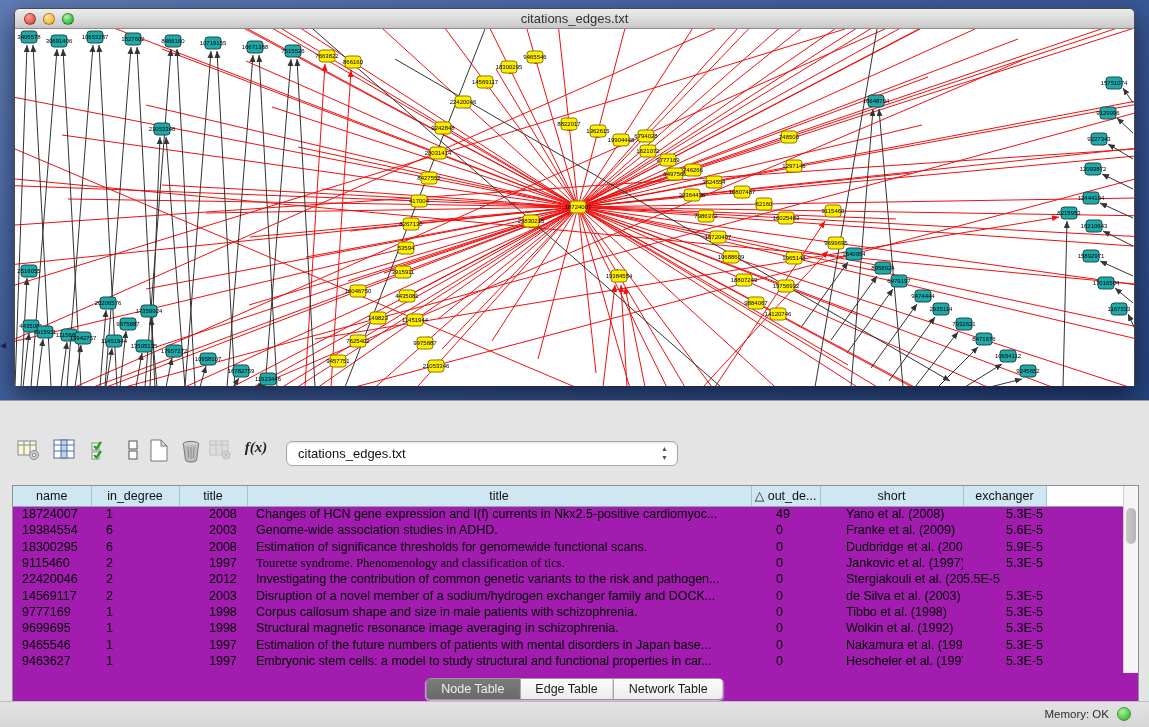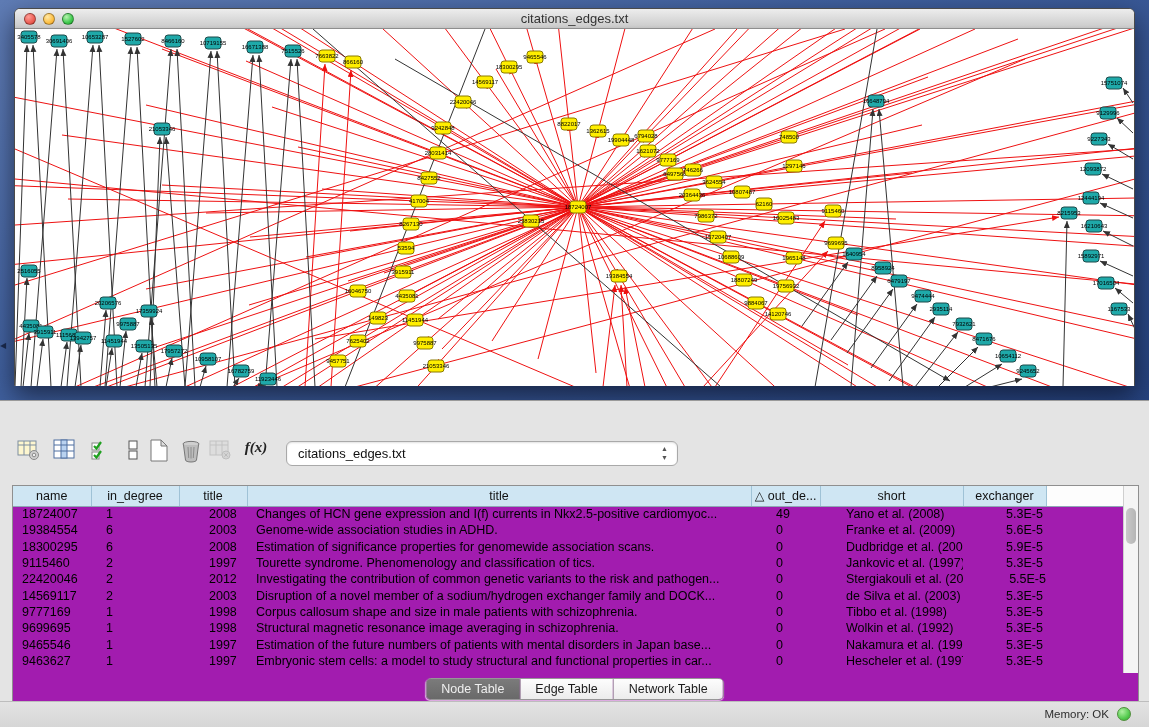--- a/index.html
+++ b/index.html
@@ -805,44 +805,44 @@
             <td style="padding-left: 9px;">Genome-wide association studies in ADHD.</td>
             <td style="padding-left: 25px;">0</td>
             <td style="padding-left: 26px;">Franke et al. (2009)</td>
             <td style="padding-left: 43px;">5.6E-5</td>
             <td></td>
           </tr>
           <tr>
             <td style="padding-left: 9px;">18300295</td>
             <td style="padding-left: 15px;">6</td>
             <td style="padding-left: 30px;">2008</td>
-            <td style="padding-left: 9px;">Estimation of significance properties for genomewide association scans.</td>
+            <td style="padding-left: 9px;">Estimation of significance thresholds for genomewide functional scans.</td>
             <td style="padding-left: 25px;">0</td>
             <td style="padding-left: 26px;">Dudbridge et al. (2008)</td>
             <td style="padding-left: 43px;">5.9E-5</td>
             <td></td>
           </tr>
           <tr>
             <td style="padding-left: 9px;">9115460</td>
             <td style="padding-left: 15px;">2</td>
             <td style="padding-left: 30px;">1997</td>
-            <td style="padding-left: 9px;">Tourette syndrome. Phenomenology and classification of tics.</td>
+            <td style="padding-left: 9px; font-family: Liberation Serif, serif;">Tourette syndrome. Phenomenology and classification of tics.</td>
             <td style="padding-left: 25px;">0</td>
             <td style="padding-left: 26px;">Jankovic et al. (1997)</td>
             <td style="padding-left: 43px;">5.3E-5</td>
             <td></td>
           </tr>
           <tr>
             <td style="padding-left: 9px;">22420046</td>
             <td style="padding-left: 15px;">2</td>
             <td style="padding-left: 30px;">2012</td>
             <td style="padding-left: 9px;">Investigating the contribution of common genetic variants to the risk and pathogen...</td>
             <td style="padding-left: 25px;">0</td>
             <td style="padding-left: 26px;">Stergiakouli et al. (2012)</td>
-            <td style=" text-align: right;">5.5E-5</td>
+            <td style="">5.5E-5</td>
             <td></td>
           </tr>
           <tr>
             <td style="padding-left: 9px;">14569117</td>
             <td style="padding-left: 15px;">2</td>
             <td style="padding-left: 30px;">2003</td>
             <td style="padding-left: 9px;">Disruption of a novel member of a sodium/hydrogen exchanger family and DOCK...</td>
             <td style="padding-left: 25px;">0</td>
             <td style="padding-left: 26px;">de Silva et al. (2003)</td>
             <td style="padding-left: 43px;">5.3E-5</td>

